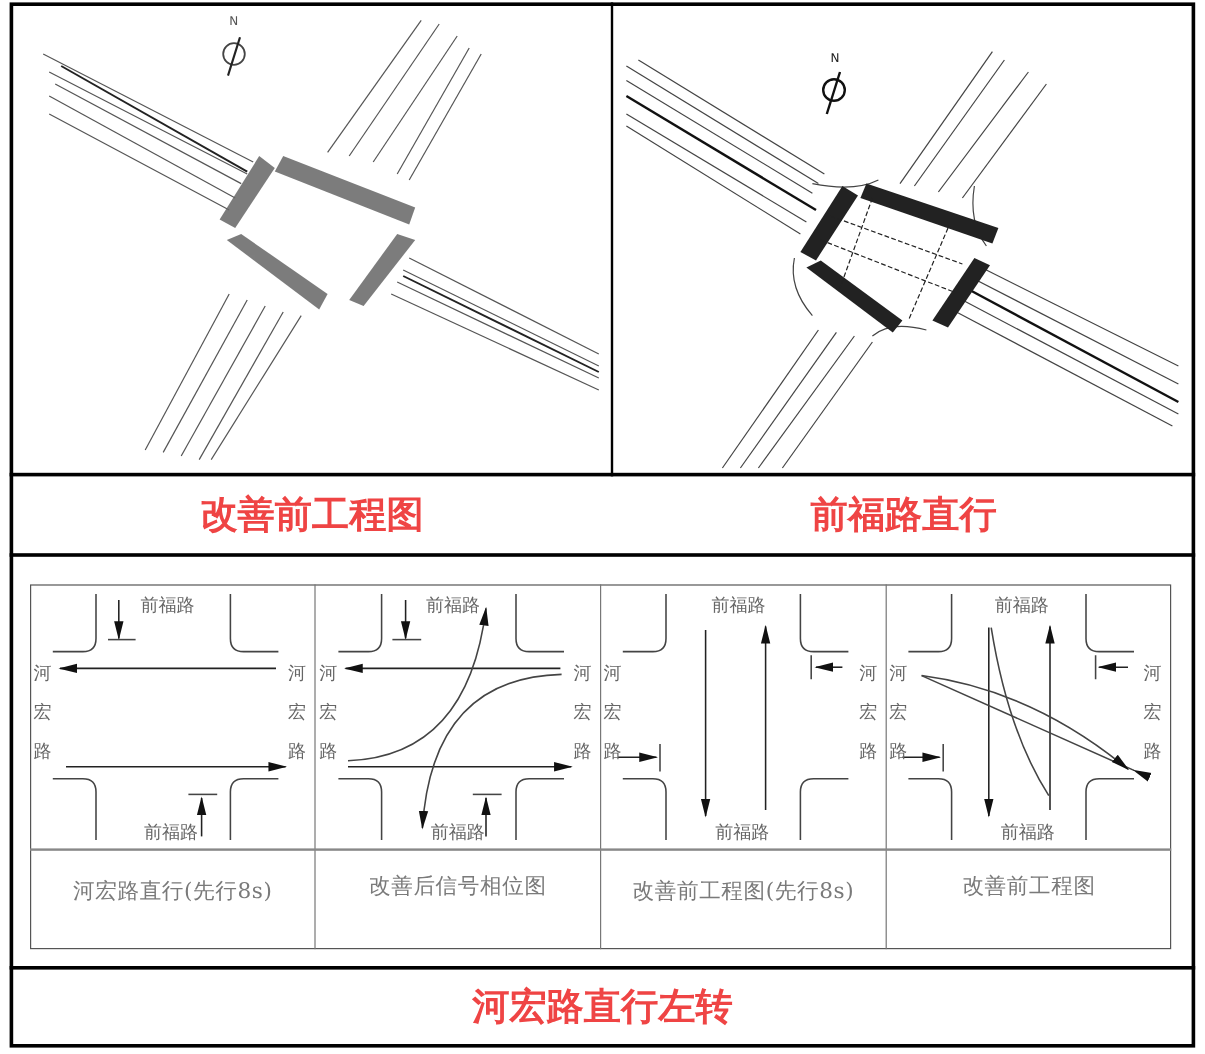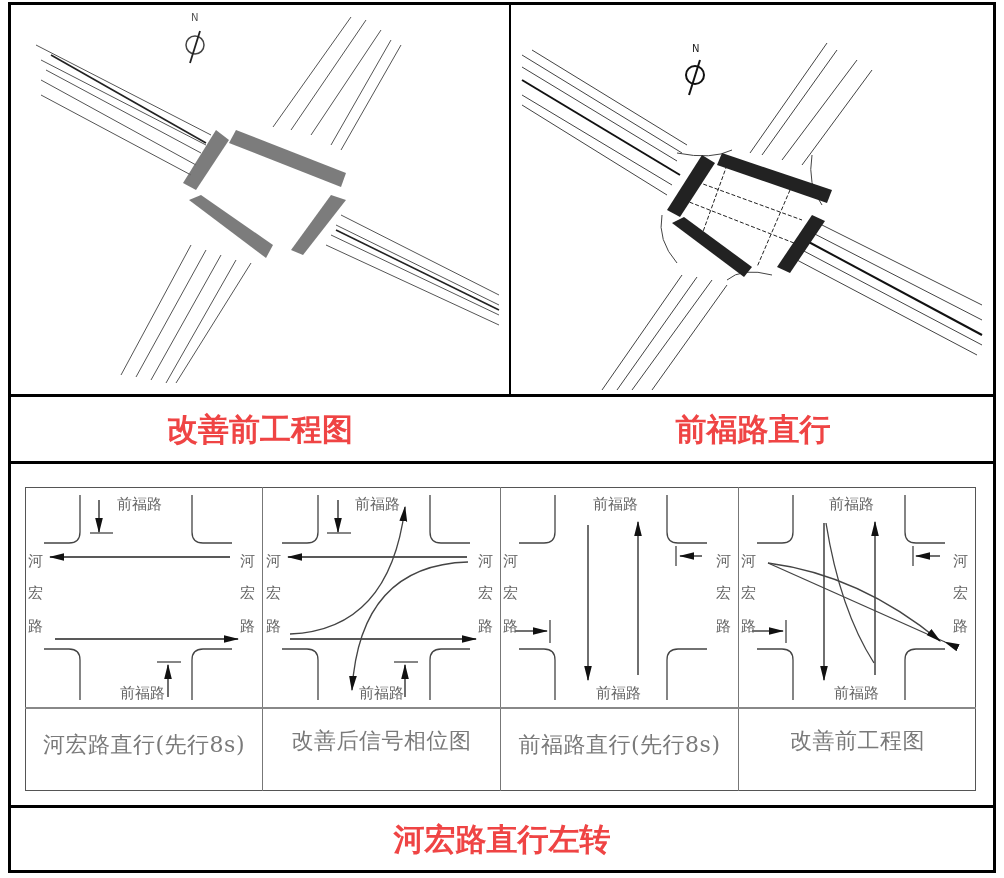--- a/index.html
+++ b/index.html
@@ -5,21 +5,21 @@
   html,body{margin:0;padding:0;background:#fff;}
   body{width:1004px;height:878px;position:relative;overflow:hidden;font-family:"DejaVu Sans",sans-serif;}
   .outer{position:absolute;left:8px;top:2px;width:988px;height:871px;border:3px solid #000;box-sizing:border-box;}
   .hline{position:absolute;left:8px;width:988px;height:3px;background:#000;}
   .vline{position:absolute;top:2px;width:2px;height:395px;background:#000;}
   .cap{position:absolute;font-weight:bold;color:#ef4444;text-align:center;font-size:31px;line-height:1;}
   svg{position:absolute;}
   .phase-box{position:absolute;left:25px;top:487px;width:951px;height:304px;border:1.5px solid #555;box-sizing:border-box;}
   .phase-sep-v{position:absolute;top:487px;width:1px;height:304px;background:#777;}
   .phase-sep-h{position:absolute;left:25px;top:707px;width:951px;height:2px;background:#888;}
-  .phase-cap{position:absolute;top:730px;color:#7a7a7a;font-size:22px;text-align:center;font-family:"DejaVu Serif",serif;letter-spacing:0.5px;}
+  .phase-cap{position:absolute;top:730px;color:#7a7a7a;font-size:18px;text-align:center;font-family:"DejaVu Serif",serif;letter-spacing:0.5px;}
   .rlabel{font-family:"DejaVu Serif",serif;fill:#666;font-size:15px;}
 </style>
 </head>
 <body>
 
 <div class="outer"></div>
 <div class="vline" style="left:509px;"></div>
 <div class="hline" style="top:394px;"></div>
 <div class="hline" style="top:461px;"></div>
 <div class="hline" style="top:805px;"></div>
@@ -212,16 +212,16 @@
       <text x="741" y="598">宏</text>
       <text x="741" y="631">路</text>
     <text x="953" y="566">河</text>
       <text x="953" y="598">宏</text>
       <text x="953" y="631">路</text>
   </g>
 </svg>
 
 <div class="phase-cap" style="left:26px;width:236px;">河宏路直行(先行8s)</div>
 <div class="phase-cap" style="left:263px;width:237px;top:726px;">改善后信号相位图</div>
-<div class="phase-cap" style="left:501px;width:237px;">前福路直行(先行8s)</div>
+<div class="phase-cap" style="left:501px;width:237px;">改善前工程图(先行8s)</div>
 <div class="phase-cap" style="left:739px;width:237px;top:726px;">改善前工程图</div>
 
 <div class="cap" style="left:10px;top:824px;width:984px;">河宏路直行左转</div>
 
 </body></html>

